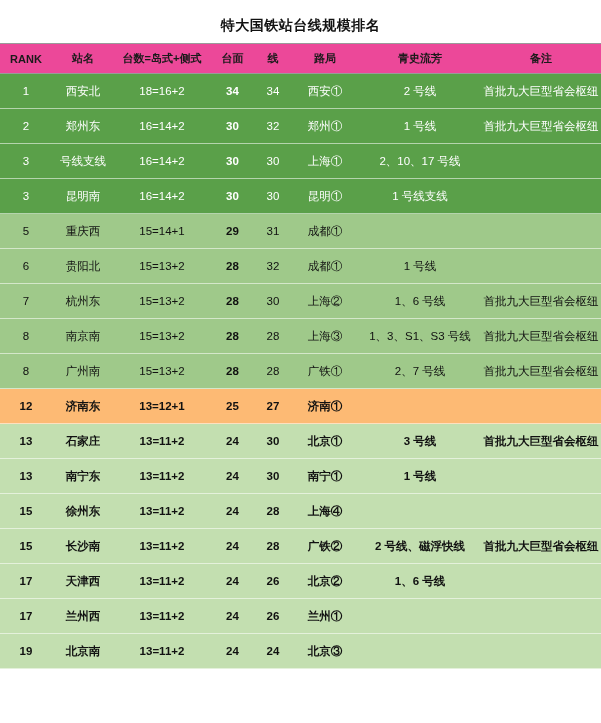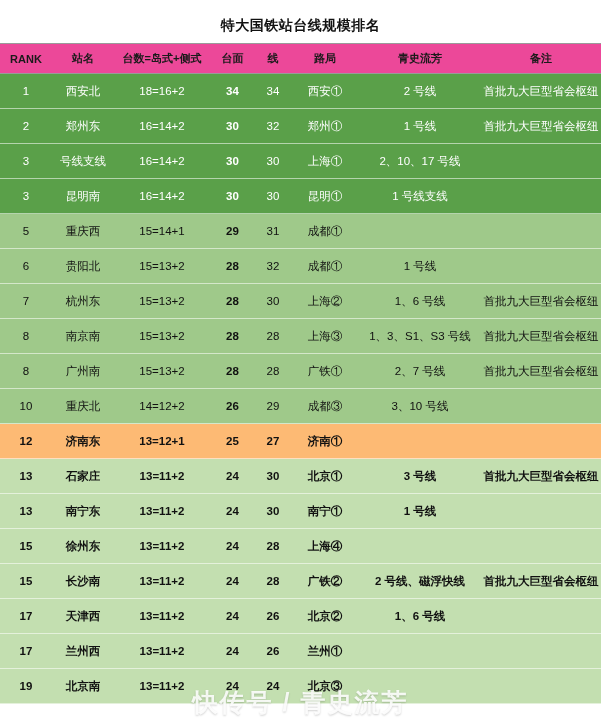--- a/index.html
+++ b/index.html
@@ -198,30 +198,20 @@
         <tr class="tone-c">
           <td>8</td>
           <td>广州南</td>
           <td>15=13+2</td>
           <td class="bold">28</td>
           <td>28</td>
           <td>广铁①</td>
           <td>2、7 号线</td>
           <td>首批九大巨型省会枢纽</td>
         </tr>
-        <tr class="tone-c">
-          <td>10</td>
-          <td>重庆北</td>
-          <td>14=12+2</td>
-          <td class="bold">26</td>
-          <td>29</td>
-          <td>成都③</td>
-          <td>3、10 号线</td>
-          <td></td>
-        </tr>
         <tr class="tone-a2">
           <td class="hl">12</td>
           <td class="hl">济南东</td>
           <td class="hl">13=12+1</td>
           <td class="bold hl">25</td>
           <td class="hl">27</td>
           <td class="hl">济南①</td>
           <td class="hl"></td>
           <td class="hl"></td>
         </tr>
@@ -291,14 +281,13 @@
           <td>13=11+2</td>
           <td class="bold">24</td>
           <td>24</td>
           <td>北京③</td>
           <td></td>
           <td></td>
         </tr>
       </tbody>
   </table>
 
-  <div class="watermark">快传号 / 青史流芳</div>
 </div>
 
 </body></html>

